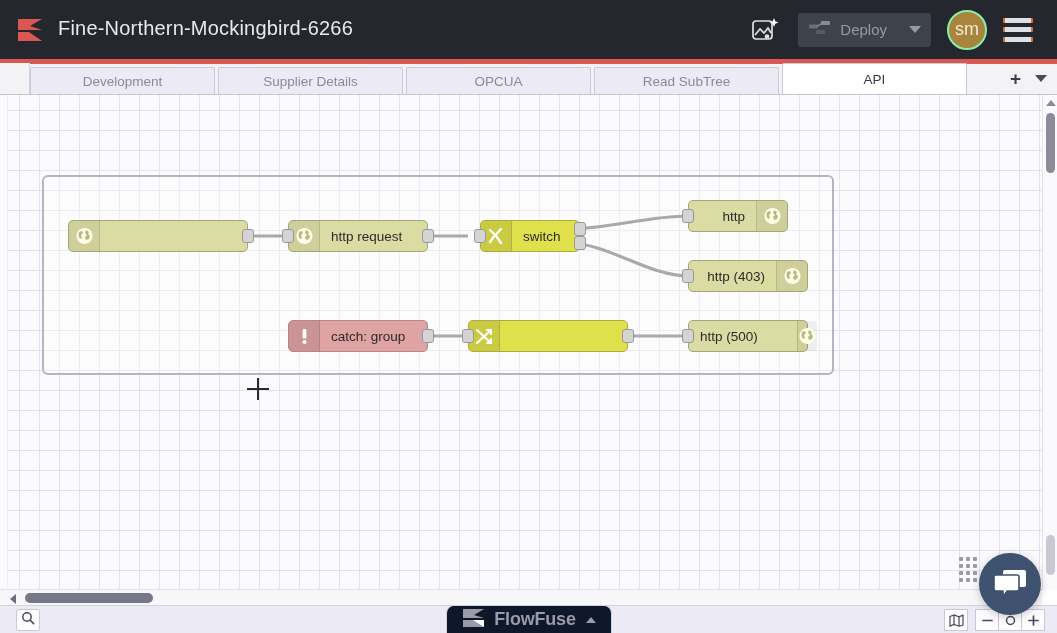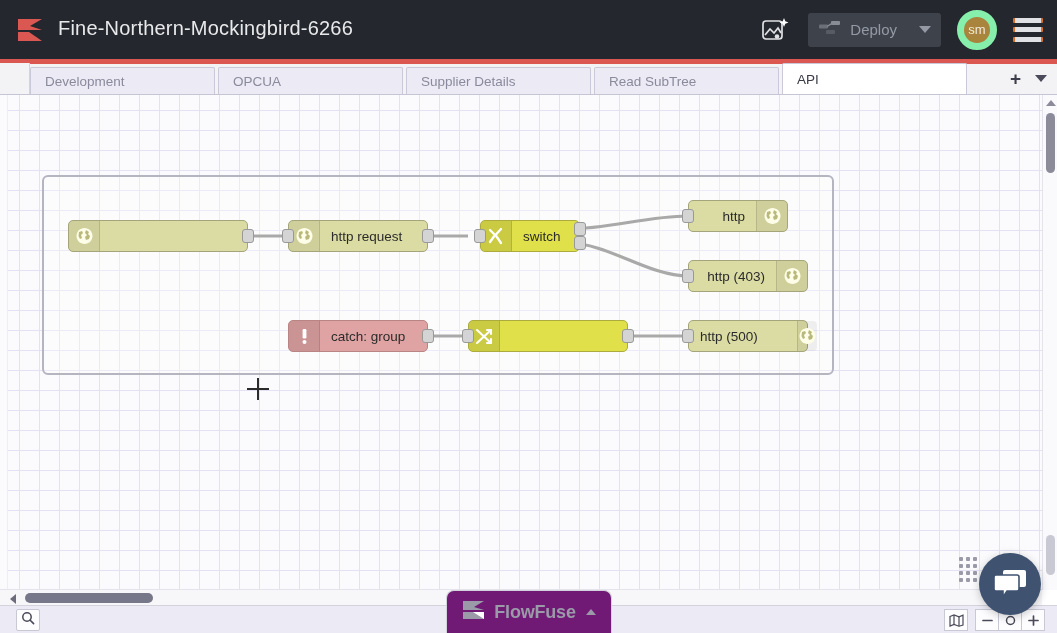--- a/index.html
+++ b/index.html
@@ -26,21 +26,21 @@
   }
   .brand { display: flex; align-items: flex-start; padding-left: 16px; }
   .brand-logo { width: 28px; height: 26px; position: relative; }
   .brand-logo svg { display: block; }
   .brand-title {
     color: #e8e9ea; font-size: 20px; letter-spacing: .2px;
     margin-left: 14px; white-space: nowrap;
   }
   .header-right {
     margin-left: auto; display: flex; align-items: center;
-    padding-right: 14px; gap: 16px;
+    padding-right: 24px; gap: 16px;
   }
   .hdr-icon-btn {
     width: 34px; height: 34px;
     display: flex; align-items: center; justify-content: center;
     cursor: pointer;
   }
   .deploy-btn {
     display: flex; align-items: center;
     height: 34px; background: #40444d; border-radius: 3px;
     padding: 0 2px 0 0; cursor: default; opacity: .95;
@@ -57,22 +57,22 @@
   .caret-down {
     width: 0; height: 0;
     border-left: 6px solid transparent;
     border-right: 6px solid transparent;
     border-top: 7px solid #9aa0ab;
   }
   .avatar {
     width: 40px; height: 40px; border-radius: 50%;
     background: #a8843c; color: #f2ead8;
     display: flex; align-items: center; justify-content: center;
-    font-size: 13px; cursor: pointer;
-    border: 7px solid #86efac;
+    font-size: 18px; cursor: pointer;
+    border: 2px solid #86efac;
   }
   .hamburger { width: 30px; height: 24px; cursor: pointer;
     display: flex; flex-direction: column; justify-content: space-between; }
   .hamburger i {
     display: block; height: 5px; border-radius: 1px;
     background: linear-gradient(90deg,#d8702c 0 8%,#dfe1e4 8% 92%,#d8702c 92% 100%);
   }
 
   
   .tabbar {
@@ -85,21 +85,21 @@
   .tab-spacer { width: 30px; height: 31px; border-right: 1px solid #d3d3de; background:#f3f3f6;}
   .tab {
     height: 27px; min-width: 185px;
     background: #eceaf4;
     border: 1px solid #c9c9da; border-bottom: none;
     border-radius: 2px 2px 0 0;
     margin-right: 3px;
     display: flex; align-items: center;
     padding: 0 14px;
     font-size: 13.5px; color: #8a8a9c;
-    cursor: pointer; white-space: nowrap;
+    cursor: pointer; white-space: nowrap; justify-content: center;
   }
   .tab.active {
     background: #ffffff; color: #3b3b47;
     border-color: #c9c9da;
     height: 31px;
   }
   .tab-actions {
     margin-left: auto; display: flex; align-items: center;
     height: 31px; padding: 0 10px 0 4px; gap: 14px;
   }
@@ -236,22 +236,22 @@
     width: 24px; height: 22px;
     background: #fdfdff; border: 1px solid #c9c9d6;
     display: flex; align-items: center; justify-content: center;
     cursor: pointer; margin-left: -1px;
   }
   .fbtn.sep { margin-left: 7px; }
 
   
   .ff-pill {
     position: absolute; left: 446px; bottom: 0;
-    width: 166px; height: 43px;
-    background: #701a75;
+    width: 166px; height: 28px;
+    background: #0f172a;
     border: 1px solid #d3d3de; border-bottom: none;
     border-radius: 8px 8px 0 0;
     display: flex; align-items: center; justify-content: center;
     gap: 8px; cursor: pointer;
   }
   .ff-name { font-size: 18px; color: #9a9aa8; font-weight: bold; letter-spacing: -.2px; }
   .ff-caret {
     width: 0; height: 0;
     border-left: 5px solid transparent; border-right: 5px solid transparent;
     border-bottom: 6px solid #9a9aa8; margin-left: 2px;
@@ -333,24 +333,24 @@
   </div>
   <div class="header-accent"></div>
 
   <div class="tabbar">
     <div class="tab-spacer"></div>
     <div id="tabs-host" style="display:flex;align-items:flex-end;">
         <div class="tab">
           <span>Development</span>
         </div>
         <div class="tab">
+          <span>Supplier Details</span>
+        </div>
+        <div class="tab">
           <span>OPCUA</span>
-        </div>
-        <div class="tab">
-          <span>Supplier Details</span>
         </div>
         <div class="tab">
           <span>Read SubTree</span>
         </div>
         <div class="tab active">
           <span>API</span>
         </div>
       </div>
     <div class="tab-actions">
       <span class="tab-add">+</span>

